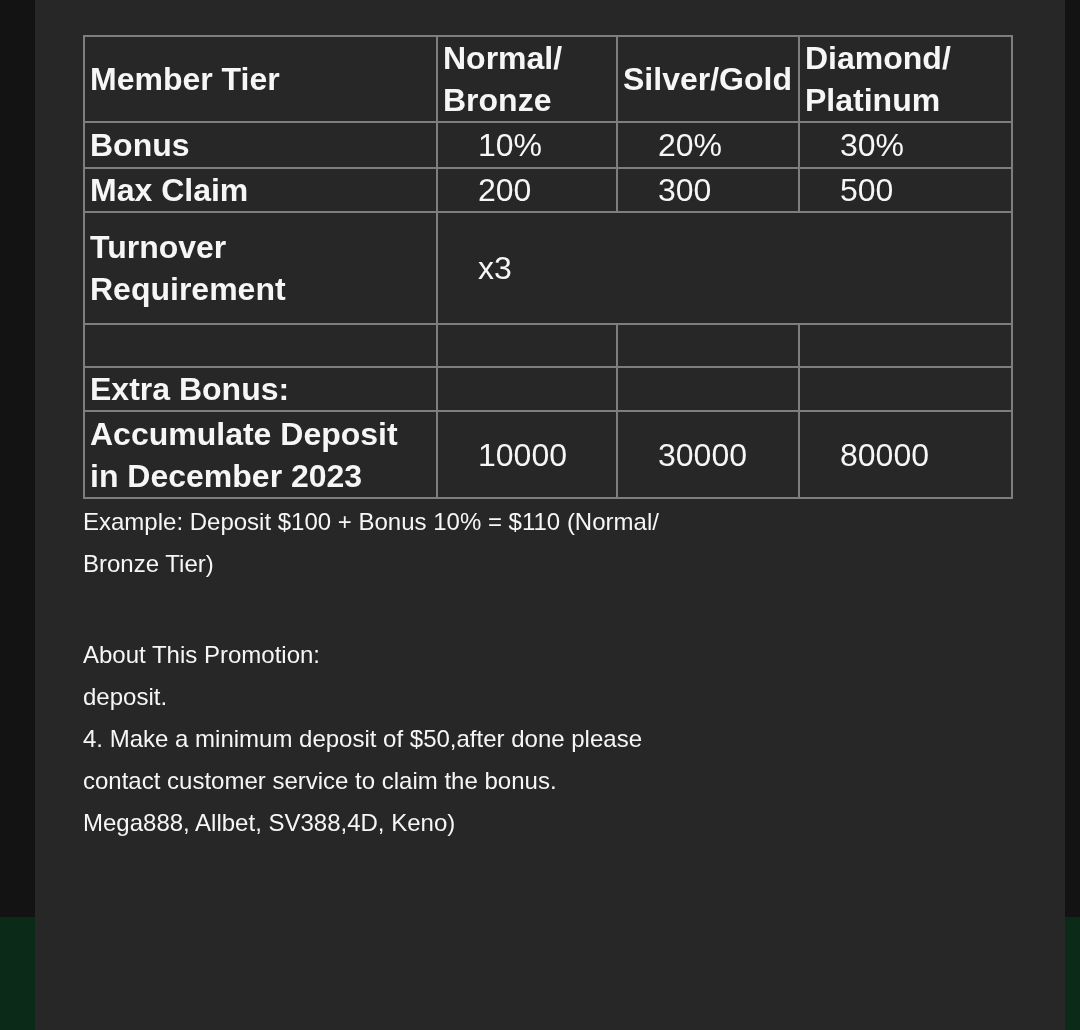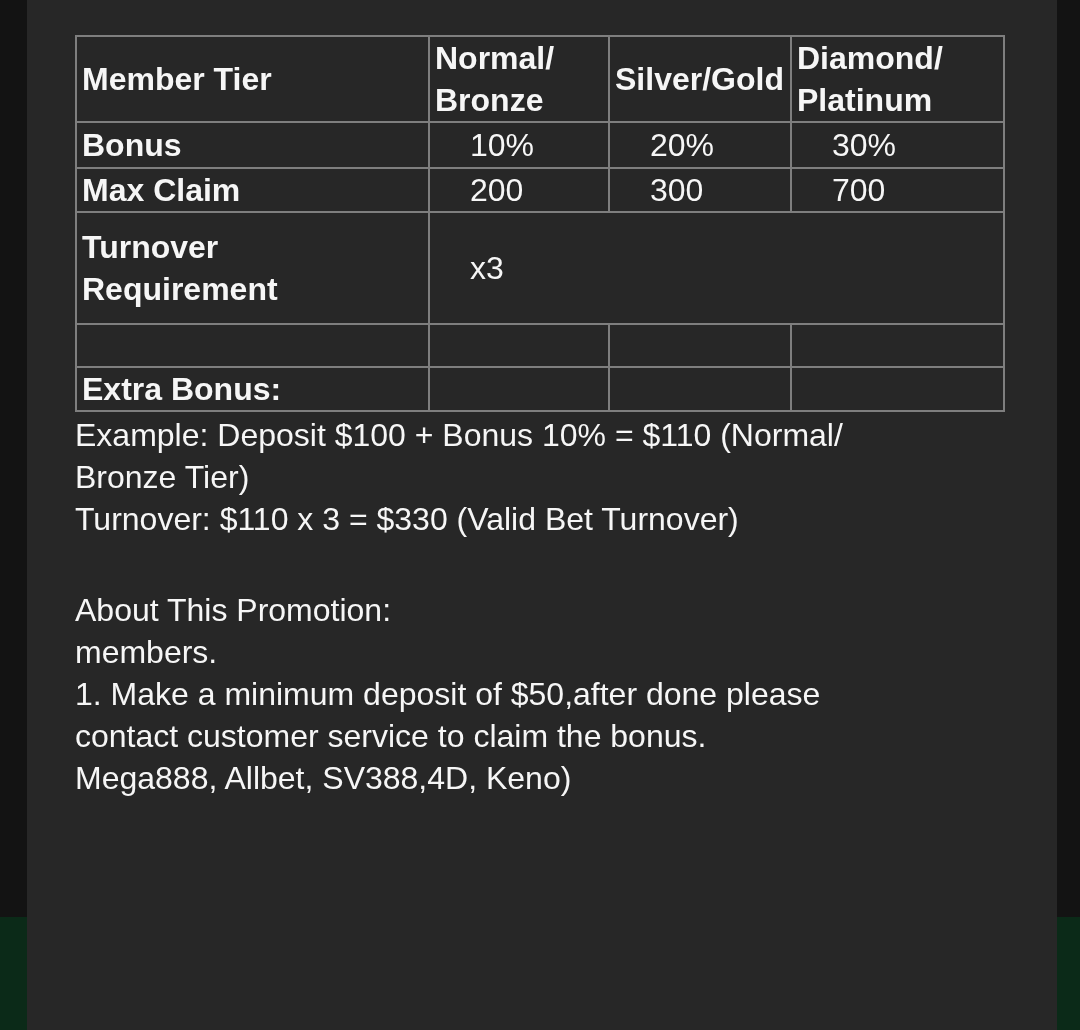--- a/index.html
+++ b/index.html
@@ -19,21 +19,21 @@
     position: absolute;
     left: 0;
     top: 917px;
     width: 1080px;
     height: 113px;
     background: #0b2a18;
     z-index: 0;
   }
   .panel {
     position: absolute;
-    left: 27px;
+    left: 35px;
     top: 0;
     width: 1030px;
     height: 1030px;
     background: #272727;
     z-index: 1;
     box-sizing: border-box;
     padding: 35px 54px 0 48px;
   }
   table.tier-table {
     border-collapse: collapse;
@@ -62,21 +62,21 @@
   tr.rh-single2   { height: 46px; margin-left: 44px; }
   tr.rh-double    { height: 112px; }
   tr.rh-empty     { height: 43px; }
   tr.rh-extra     { height: 42px; }
   tr.rh-double2   { height: 87px; }
   .textblock {
     margin-top: 2px;
     width: 928px;
   }
   .line {
-    font-size: 32px;
+    font-size: 24px;
     line-height: 42px;
     height: 42px;
     font-weight: 400;
     white-space: nowrap;
   }
   .line.bold { font-weight: 400; }
   .line.spacer { height: 49px; }
 </style>
 </head>
 <body>
@@ -104,47 +104,53 @@
       <tr class="rh-single2">
         <th>Bonus</th>
         <td>10%</td>
         <td>20%</td>
         <td>30%</td>
       </tr>
       <tr class="rh-single">
         <th>Max Claim</th>
         <td>200</td>
         <td>300</td>
-        <td>700</td>
+        <td>500</td>
       </tr>
       <tr class="rh-double">
         <th>Turnover
 Requirement</th>
         <td colspan="3">x3</td>
       </tr>
       <tr class="rh-empty">
         <th></th>
         <td></td>
         <td></td>
         <td></td>
       </tr>
       <tr class="rh-extra">
         <th>Extra Bonus:</th>
         <td></td>
         <td></td>
         <td></td>
       </tr>
+      <tr class="rh-double2">
+        <th>Accumulate Deposit
+in December 2023</th>
+        <td>10000</td>
+        <td>30000</td>
+        <td>80000</td>
+      </tr>
     </tbody>
   </table>
 
   <div class="textblock">
     <div class="line">Example: Deposit $100 + Bonus 10% = $110 (Normal/</div>
     <div class="line">Bronze Tier)</div>
-    <div class="line">Turnover: $110 x 3 = $330 (Valid Bet Turnover)</div>
     <div class="line spacer"></div>
     <div class="line bold">About This Promotion:</div>
-    <div class="line">members.</div>
-    <div class="line">1. Make a minimum deposit of $50,after done please</div>
+    <div class="line">deposit.</div>
+    <div class="line">4. Make a minimum deposit of $50,after done please</div>
     <div class="line">contact customer service to claim the bonus.</div>
     <div class="line">Mega888, Allbet, SV388,4D, Keno)</div>
   </div>
 
 </div>
 
 </body></html>

